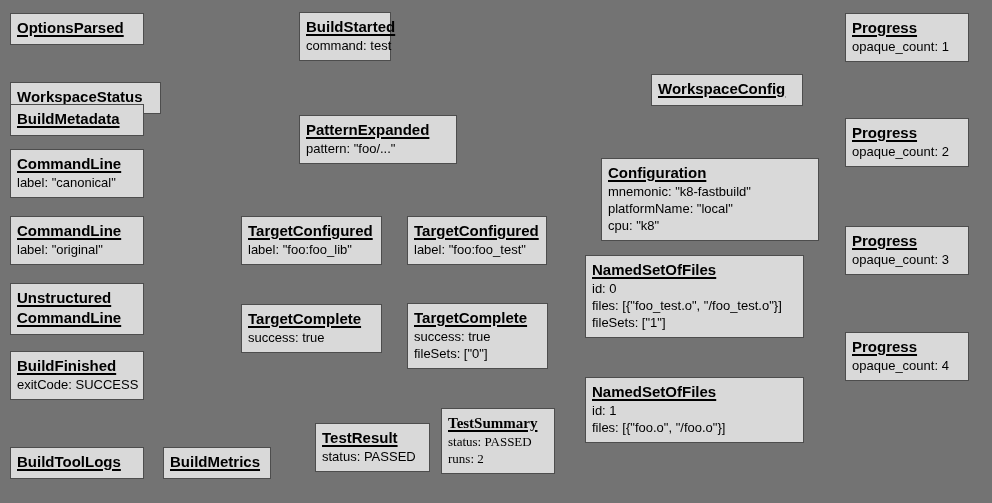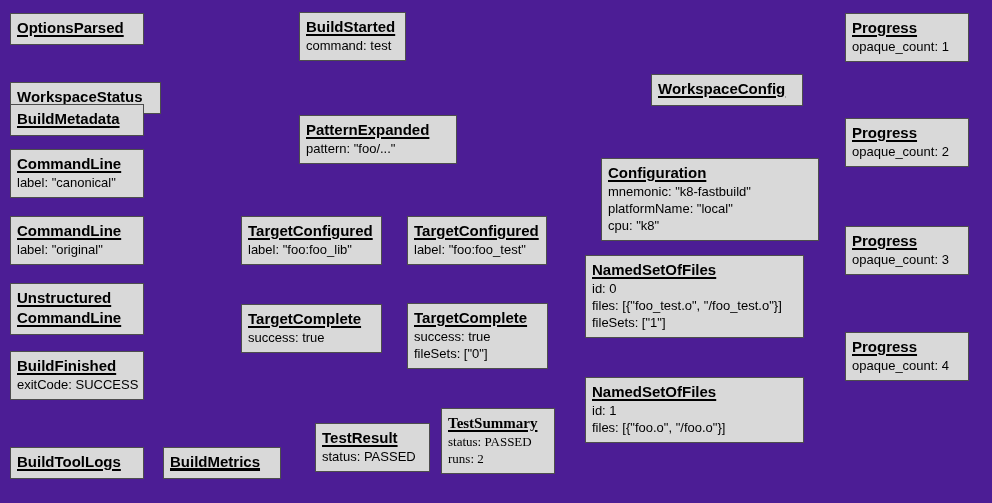--- a/index.html
+++ b/index.html
@@ -4,21 +4,21 @@
 <style>
   html, body {
     margin: 0;
     padding: 0;
     background: #000000;
   }
   .canvas {
     position: relative;
     width: 992px;
     height: 503px;
-    background: #4c1d95;
+    background: #737373;
     overflow: hidden;
     font-family: "Liberation Sans", "DejaVu Sans", sans-serif;
   }
   .box {
     position: absolute;
     box-sizing: border-box;
     background: #d9d9d9;
     border: 1px solid #4d4d4d;
     padding: 4px 6px 6px 6px;
     color: #000000;
@@ -39,22 +39,22 @@
   }
   
   .b0  { left: 10px;  top: 13px;  width: 134px; }
   .b1  { left: 10px;  top: 59px;  width: 151px; margin-top: 23px; }
   .b2  { left: 10px;  top: 104px; width: 134px; }
   .b3  { left: 10px;  top: 149px; width: 134px; }
   .b4  { left: 10px;  top: 216px; width: 134px; }
   .b5  { left: 10px;  top: 283px; width: 134px; }
   .b6  { left: 10px;  top: 351px; width: 134px; }
   .b7  { left: 10px;  top: 447px; width: 134px; }
-  .b8  { left: 163px; top: 447px; width: 118px; text-decoration: underline; }
-  .b9  { left: 299px; top: 12px;  width: 107px; }
+  .b8  { left: 163px; top: 447px; width: 108px; }
+  .b9  { left: 299px; top: 12px;  width: 92px; }
   .b10 { left: 299px; top: 115px; width: 158px; }
   .b11 { left: 241px; top: 216px; width: 141px; }
   .b12 { left: 407px; top: 216px; width: 140px; }
   .b13 { left: 241px; top: 304px; width: 141px; }
   .b14 { left: 407px; top: 303px; width: 141px; }
   .b15 { left: 315px; top: 423px; width: 115px; }
   .b16 { left: 441px; top: 408px; width: 114px; font-family: Liberation Serif, serif; }
   .b17 { left: 651px; top: 74px;  width: 152px; }
   .b18 { left: 585px; top: 158px; width: 218px; margin-left: 16px; }
   .b19 { left: 585px; top: 255px; width: 219px; }

